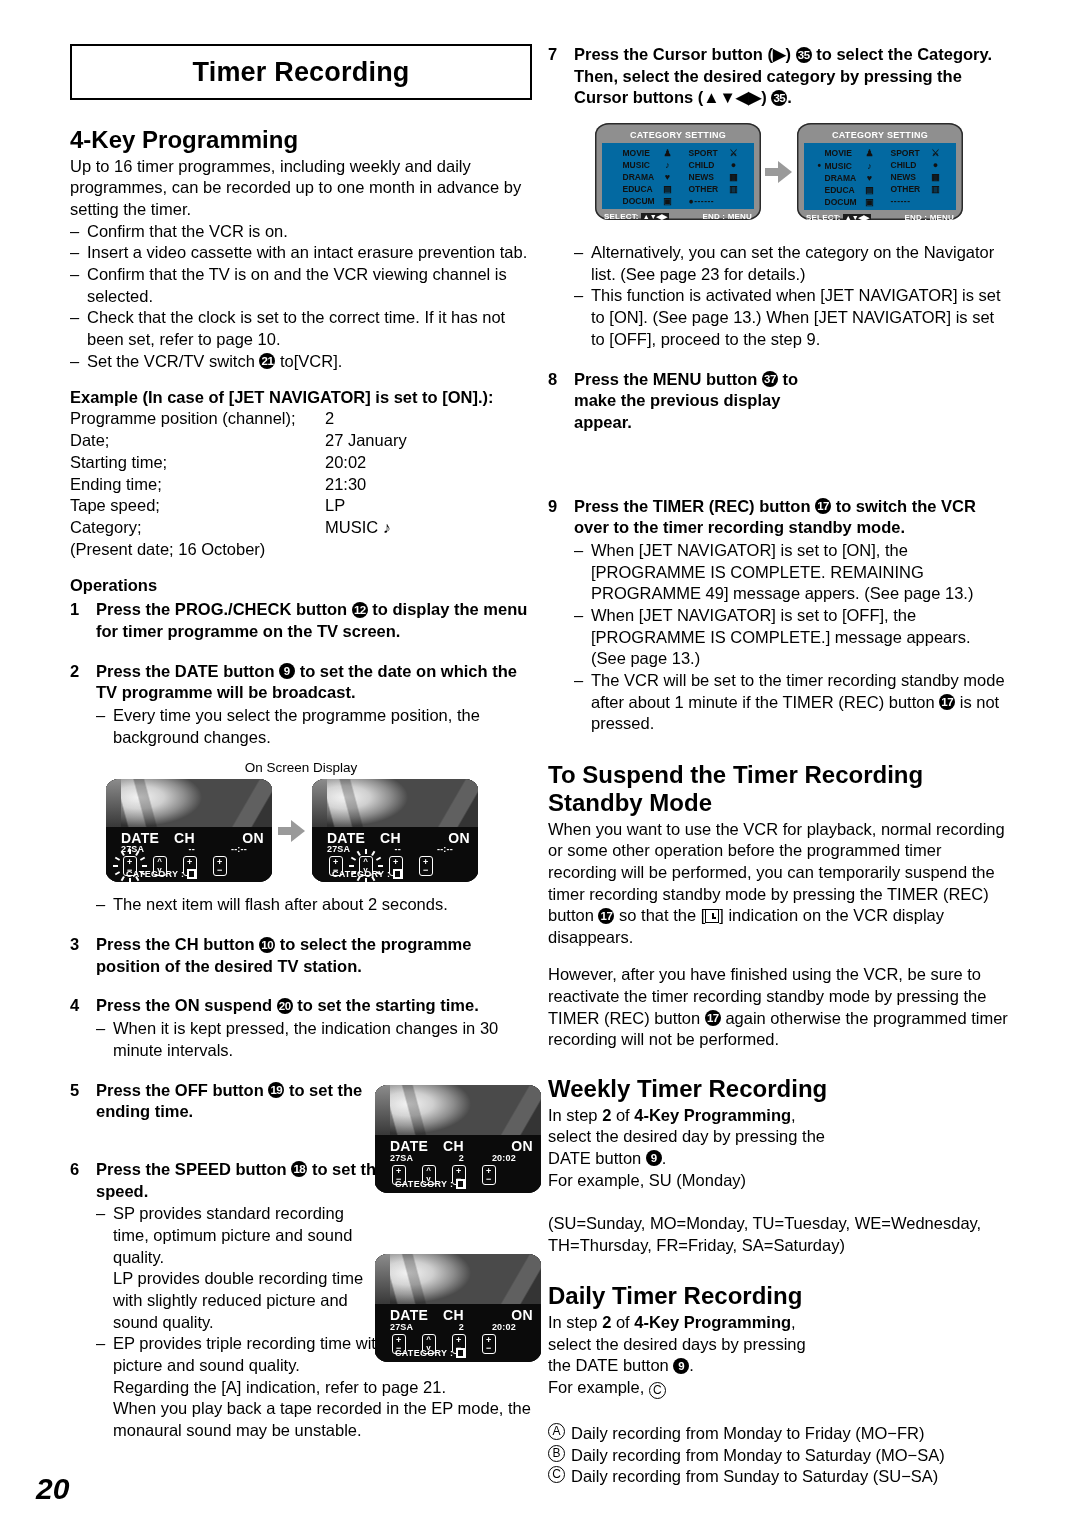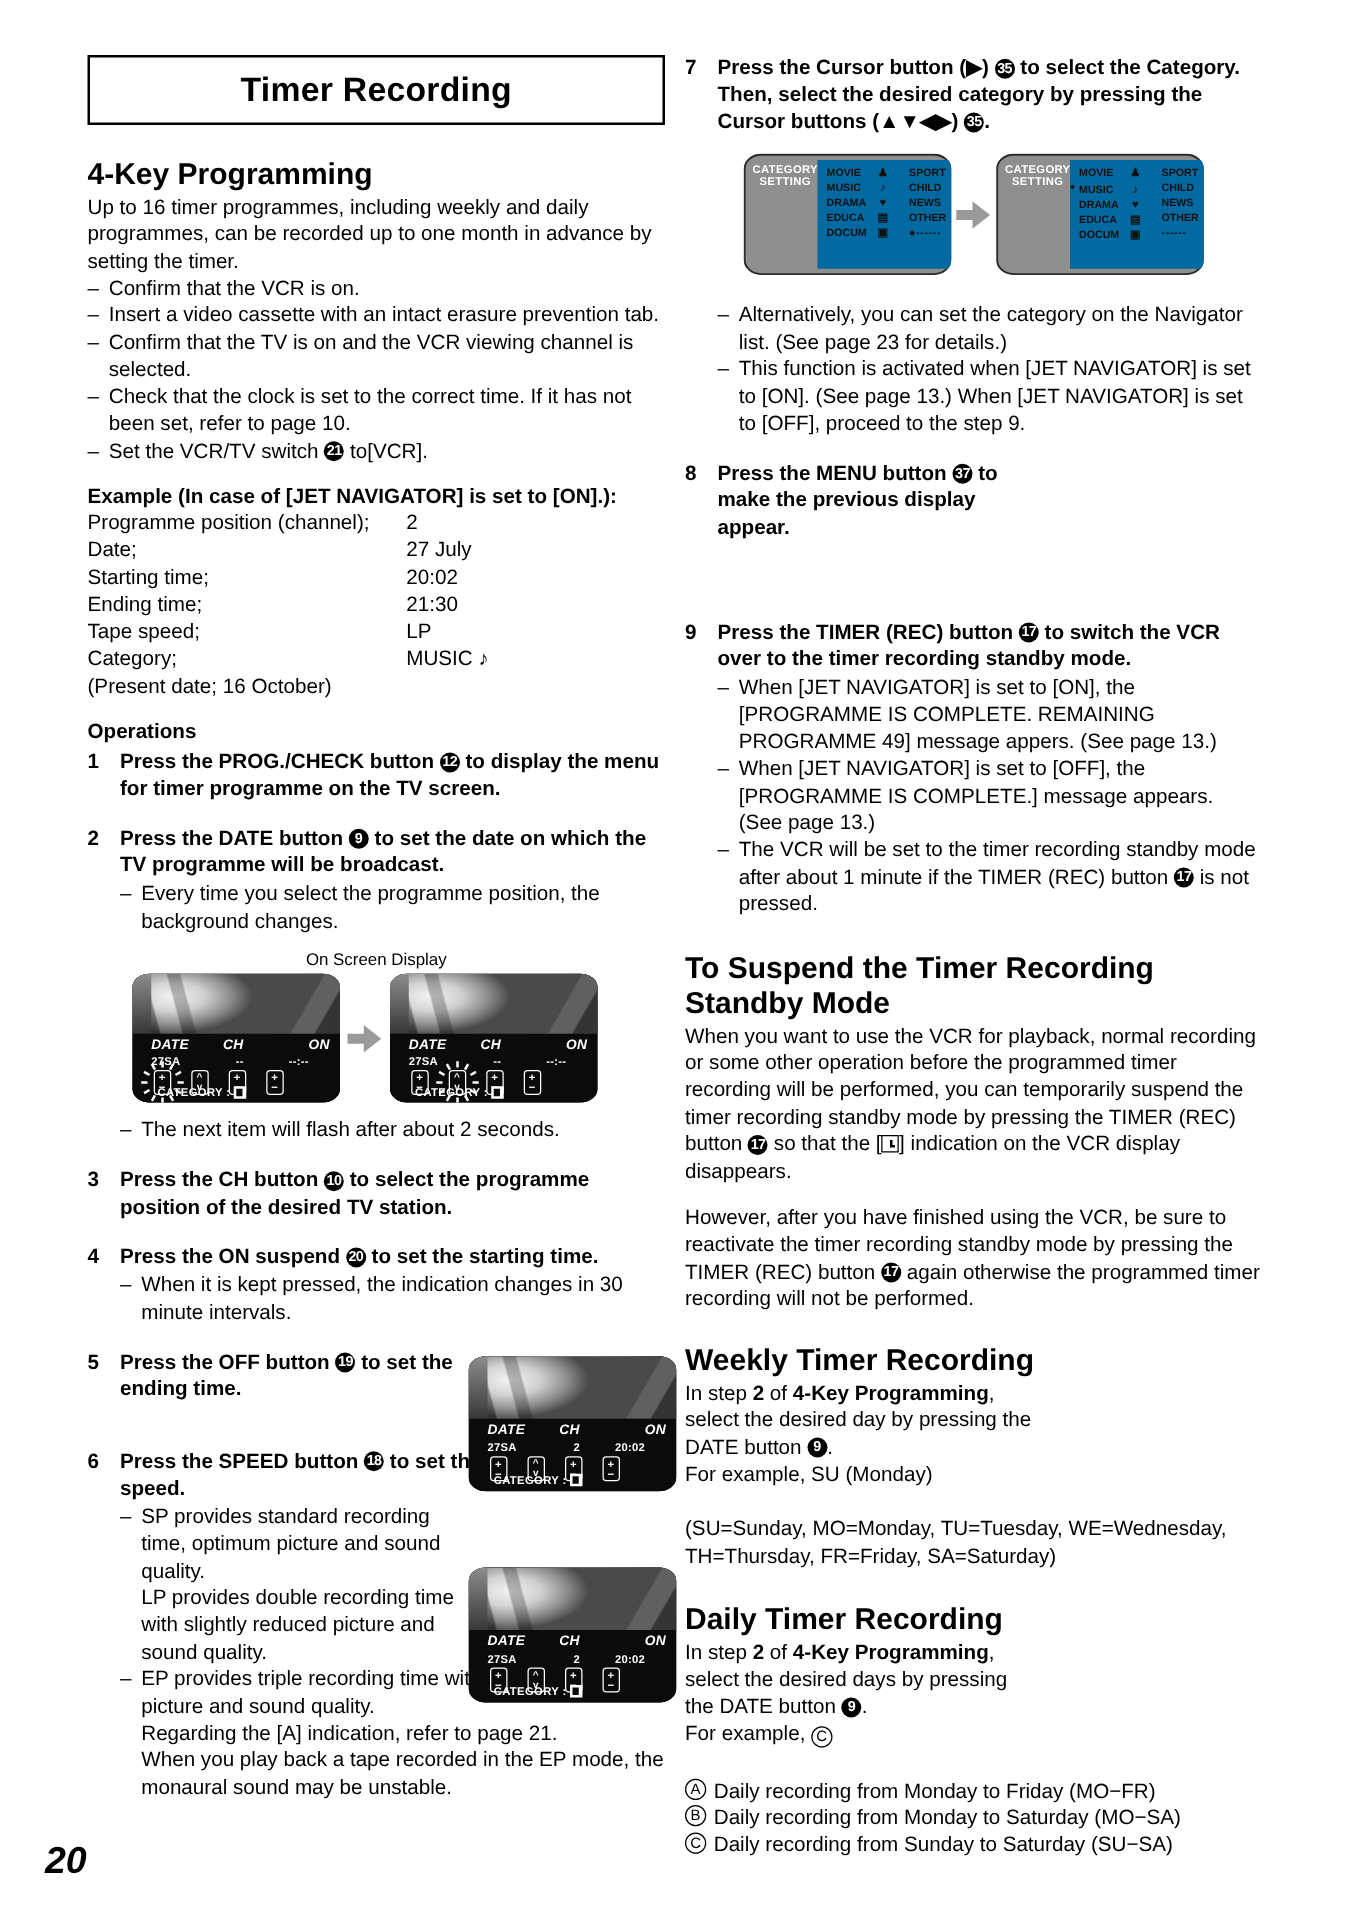--- a/index.html
+++ b/index.html
@@ -121,23 +121,23 @@
     position:absolute; left:0; top:0; bottom:0; width:9%;
     background:linear-gradient(180deg,#8c8c8c,#3a3a3a 45%,#1d1d1d);
   }
   .tv .osd {
     position:absolute; left:0; right:0; top:46%; bottom:0;
     background:#0b0b0b; color:#fff;
     font-family:"Liberation Sans", sans-serif;
   }
   .tv .hdr {
     position:absolute; left:9%; top:6%;
-    font-size:11px; font-weight:bold; letter-spacing:.3px;
+    font-size:14px; font-weight:bold; letter-spacing:.3px;
     white-space:pre;
-    display:flex; gap:0;font-style:italic;
+    display:flex; gap:0;
   }
   .tv .hdr .c1{ width:46px; }
   .tv .hdr .c2{ width:28px; text-align:right;}
   .tv .hdr .c3{ width:69px; text-align:right;}
   .tv .hdr .c4{ width:52px; text-align:right;}
   .tv .row2 {
     position:absolute; left:9%; top:31%;
     font-size:9px; font-weight:bold; letter-spacing:.2px;
     display:flex;
   }
@@ -177,21 +177,21 @@
 
   
   .cat-tv {
     width:166px; height:97px;
     background:#8f8f8f;
     border-radius:14px/12px;
     box-shadow: inset 0 0 0 1.5px #2b2b2b;
     position:relative; overflow:hidden;
     padding:4px;
   }
-  .cat-tv .inner{ position:absolute; inset:5px 7px; display:flex; flex-direction:row; }
+  .cat-tv .inner{ position:absolute; inset:5px 7px; display:flex; flex-direction:column; }
   .cat-tv .cap {
     text-align:center; font-size:9px; font-weight:bold; letter-spacing:.3px;
     color:#fff; padding:2px 0 3px;
   }
   .cat-tv .white {
     background:#0369a1; flex:1; display:flex; flex-direction:column;
     padding:5px 0 3px 0;
   }
   .cat-tv .cols{ display:flex; justify-content:center; gap:14px; font-size:8.5px; font-weight:bold; color:#111; }
   .cat-tv .colA, .cat-tv .colB { display:flex; flex-direction:column; gap:2px; }
@@ -254,21 +254,21 @@
     <div style="height:16px"></div>
     <h3 class="sub">Example (In case of [JET NAVIGATOR] is set to [ON].):</h3>
     <table class="ex">
       <tbody>
           <tr>
             <td class="k">Programme position (channel);</td>
             <td>2</td>
           </tr>
       <tr>
             <td class="k">Date;</td>
-            <td>27 July</td>
+            <td>27 January</td>
           </tr>
       <tr>
             <td class="k">Starting time;</td>
             <td>20:02</td>
           </tr>
       <tr>
             <td class="k">Ending time;</td>
             <td>21:30</td>
           </tr>
       <tr>

